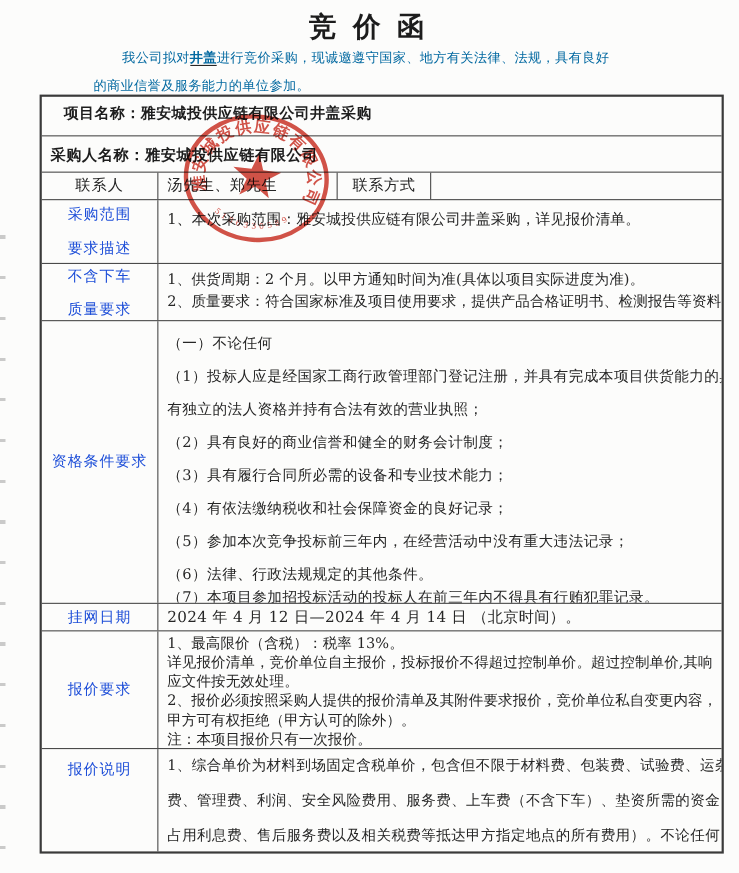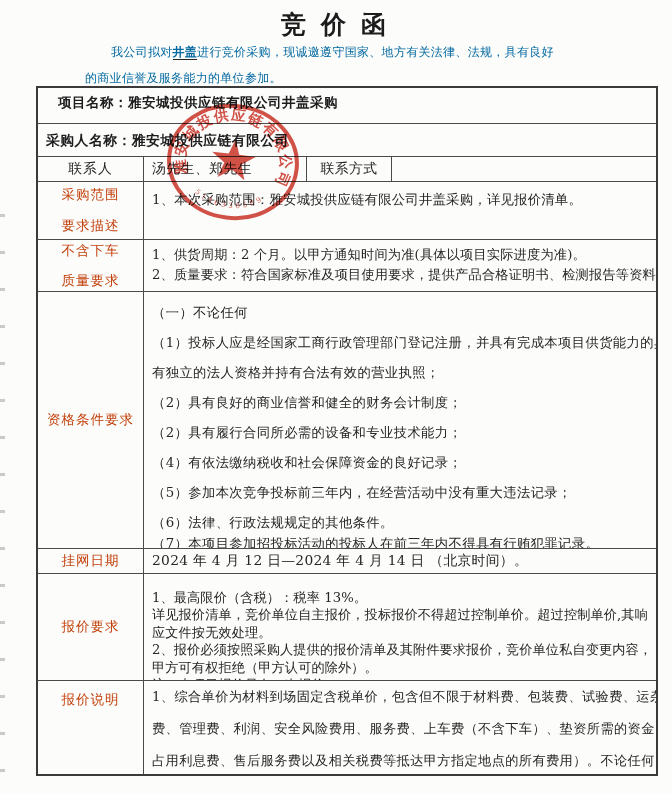--- a/index.html
+++ b/index.html
@@ -21,21 +21,21 @@
   .u{border-bottom:1.5px solid #262626;padding-bottom:0px;font-weight:bold;}
   .doc-table{
     position:absolute;left:36px;top:86px;width:622px;
     border:2px solid #3a3a3a;box-sizing:border-box;background:transparent;
   }
   .row{display:flex;box-sizing:border-box;border-bottom:1px solid #4a4a4a;}
   .row:last-child{border-bottom:none;}
   .label-cell{
     width:106px;flex:none;border-right:1px solid #4a4a4a;box-sizing:border-box;
     display:flex;flex-direction:column;align-items:center;justify-content:center;
-    text-align:center;font-size:13.5px;color:#c2410c;letter-spacing:1px;
+    text-align:center;font-size:13.5px;color:#1d4ed8;letter-spacing:1px;
   }
   .content-cell{flex:1;min-width:0;overflow:hidden;box-sizing:border-box;}
   .line{white-space:nowrap;}
   .r1{height:36px;}
   .r1 .content-cell{font-weight:bold;font-size:13.5px;letter-spacing:0.5px;padding:6px 0 0 20px;color:#1d1d1d;}
   .r2{height:33px;}
   .r2 .content-cell{font-weight:bold;font-size:13.8px;letter-spacing:0.5px;padding:8px 0 0 8px;color:#1d1d1d;}
   .r3{height:25px;}
   .r3 .cell{display:flex;align-items:center;box-sizing:border-box;font-size:13.8px;}
   .c-label{width:106px;flex:none;justify-content:center;border-right:1px solid #4a4a4a;letter-spacing:1px;}
@@ -48,21 +48,21 @@
   .r5{height:52px;}
   .r5 .label-cell{gap:12px;}
   .r5 .content-cell{padding:5px 0 0 8px;font-size:13.2px;letter-spacing:0.2px;line-height:20px;}
   .r6{height:257px;}
   .r6 .content-cell{padding:12px 0 0 8px;font-size:13.3px;letter-spacing:0.4px;}
   .r6 .content-cell .line{line-height:17px;margin-bottom:13px;}
   .r6 .content-cell .tight{margin-bottom:4px;}
   .r7{height:25px;}
   .r7 .content-cell{display:flex;align-items:center;padding-left:8px;font-size:13.8px;letter-spacing:0.3px;}
   .r8{height:107px;}
-  .r8 .content-cell{padding:3px 0 0 8px;font-size:13.2px;letter-spacing:0.1px;line-height:17.4px;margin-top:12px;}
+  .r8 .content-cell{padding:3px 0 0 8px;font-size:13.2px;letter-spacing:0.1px;line-height:17.4px;}
   .r9{height:93px;}
   .r9 .label-cell{justify-content:flex-start;padding-top:10px;}
   .r9 .content-cell{padding:7px 0 0 8px;font-size:13.2px;letter-spacing:0.4px;}
   .r9 .content-cell .line{line-height:17px;margin-bottom:15px;}
   .seal{
     position:absolute;left:166px;top:102px;width:134px;height:120px;
     opacity:0.85;mix-blend-mode:multiply;pointer-events:none;
   }
   .scan-noise{
     position:absolute;left:0;top:180px;width:5px;height:600px;opacity:0.45;
@@ -118,21 +118,21 @@
 
   <div class="row r6">
     <div class="label-cell">
       <div>资格条件要求</div>
     </div>
     <div class="content-cell">
       <div class="line">（一）不论任何</div>
       <div class="line">（1）投标人应是经国家工商行政管理部门登记注册，并具有完成本项目供货能力的具</div>
       <div class="line">有独立的法人资格并持有合法有效的营业执照；</div>
       <div class="line">（2）具有良好的商业信誉和健全的财务会计制度；</div>
-      <div class="line">（2）具有履行合同所必需的设备和专业技术能力；</div>
+      <div class="line">（3）具有履行合同所必需的设备和专业技术能力；</div>
       <div class="line">（4）有依法缴纳税收和社会保障资金的良好记录；</div>
       <div class="line">（5）参加本次竞争投标前三年内，在经营活动中没有重大违法记录；</div>
       <div class="line tight">（6）法律、行政法规规定的其他条件。</div>
       <div class="line">（7）本项目参加招投标活动的投标人在前三年内不得具有行贿犯罪记录。</div>
     </div>
   </div>
 
   <div class="row r7">
     <div class="label-cell">
       <div>挂网日期</div>

